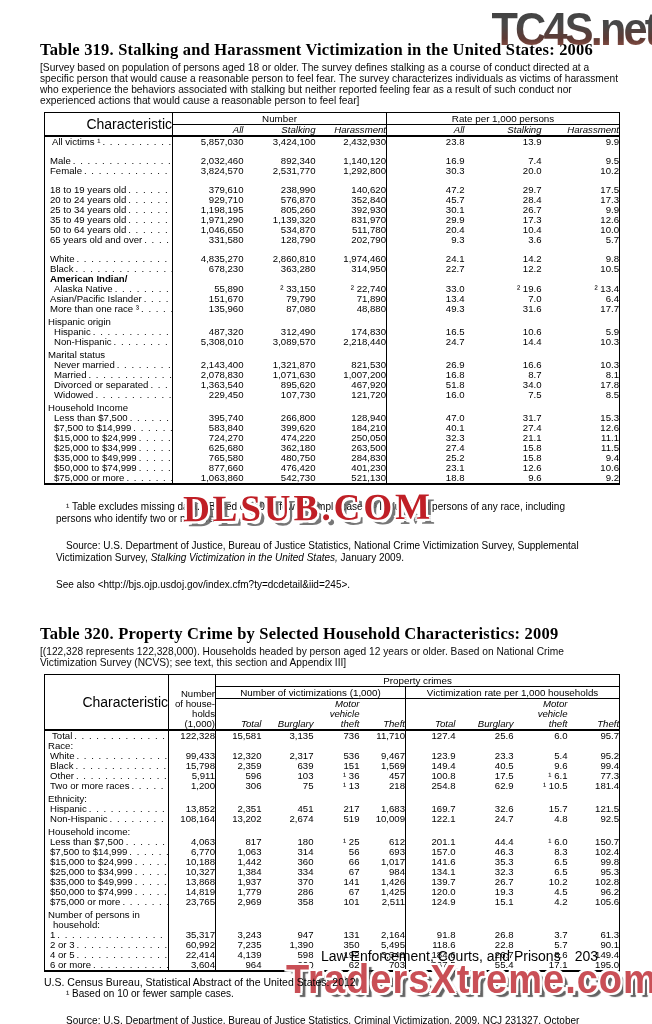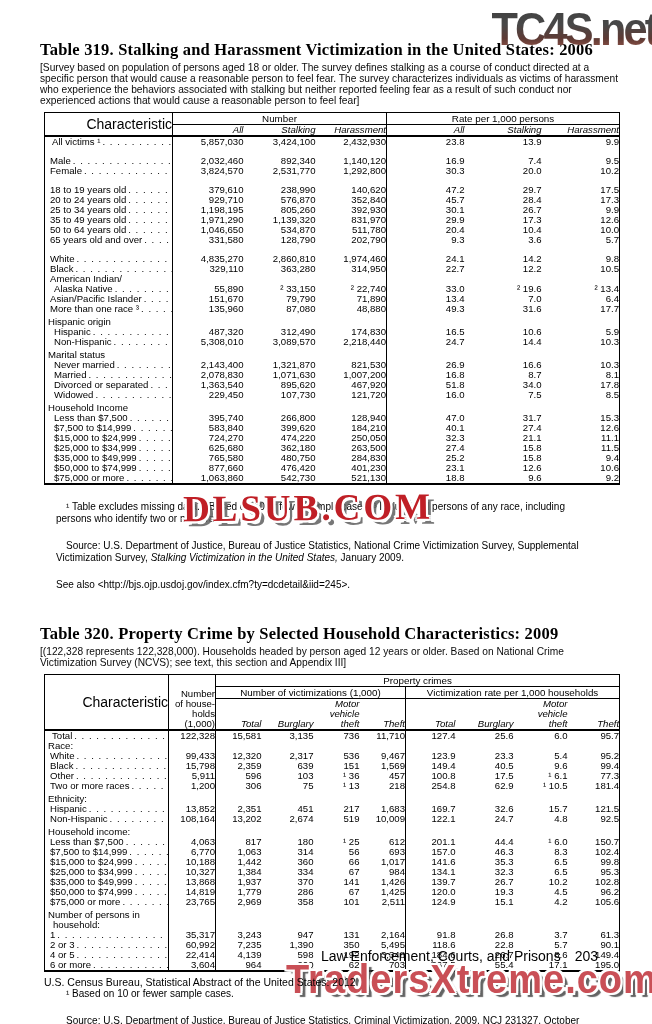--- a/index.html
+++ b/index.html
@@ -31,21 +31,21 @@
   .labwrap{display:flex;align-items:baseline;overflow:hidden;}
   .lab{white-space:nowrap;}
   .dots{flex:1;overflow:hidden;white-space:nowrap;}
   .dots::before{content:". . . . . . . . . . . . . . . . . . . . . . . . . . . . . . . . . . . . . .";
                 letter-spacing:1px;padding-left:2px;}
   tr.d  .labwrap{padding-left:5px;}
   tr.d2 .labwrap{padding-left:9px;}
   tr.tot .labwrap{padding-left:7px;align-items:flex-end;}
   tr.sec .labwrap{padding-left:3px;}
   tr.sec2 .labwrap{padding-left:8px;}
-  tr.lbl .labwrap{padding-left:5px;}
+  tr.lbl .labwrap{padding-left:5px;font-weight:bold;}
 
   .fnblock{margin:3px 0 0 0;width:578px;}
   .fn{font-size:10px;line-height:11.5px;margin:16px;text-indent:10px;}
   .fn.noindent{text-indent:0;}
   .t320-gap{margin-top:33px;}
 
   
   .wm{position:absolute;pointer-events:none;}
   #wm-top{top:2px;right:-4px;font-weight:bold;font-size:46px;letter-spacing:-3px;
           font-family:"Liberation Sans",sans-serif;
@@ -270,21 +270,21 @@
             <td class="num">14.2</td>
             <td class="num">9.8</td>
           </tr>
           <tr class="d">
             <td class="lab-cell vline">
               <div class="labwrap">
                 <span class="lab">Black</span>
                 <span class="dots"></span>
               </div>
             </td>
-            <td class="num">329,110</td>
+            <td class="num">678,230</td>
             <td class="num">363,280</td>
             <td class="num vline">314,950</td>
             <td class="num">22.7</td>
             <td class="num">12.2</td>
             <td class="num">10.5</td>
           </tr>
           <tr class="lbl">
             <td class="lab-cell vline">
               <div class="labwrap">
                 <span class="lab">American Indian/</span>

